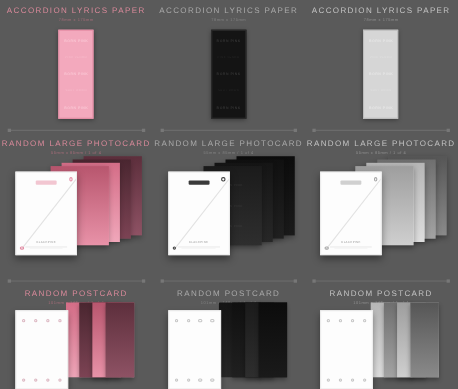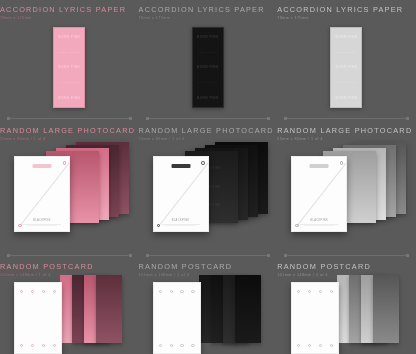--- a/index.html
+++ b/index.html
@@ -30,21 +30,21 @@
     height: 1px; background: #6d6d6d;
   }
   .divider::before, .divider::after {
     content: ""; position: absolute; top: -1px;
     width: 3px; height: 3px; background: #777;
   }
   .divider::before { left: -1px; }
   .divider::after  { right: -1px; }
 
   
-  .caption { position: absolute; left: 0; width: 100%; text-align: left; }
+  .caption { position: absolute; left: 0; width: 100%; text-align: center; }
   .cap-title {
     font-size: 7.3px; letter-spacing: 1.25px; font-weight: 400;
     line-height: 9px; white-space: nowrap;
   }
   .cap-sub {
     font-size: 3.6px; letter-spacing: .5px; line-height: 6px;
     margin-top: 1px; white-space: nowrap; opacity: .85;
   }
   .v-pink   .cap-title { color: #d9899a; }
   .v-pink   .cap-sub   { color: #b5707f; }

